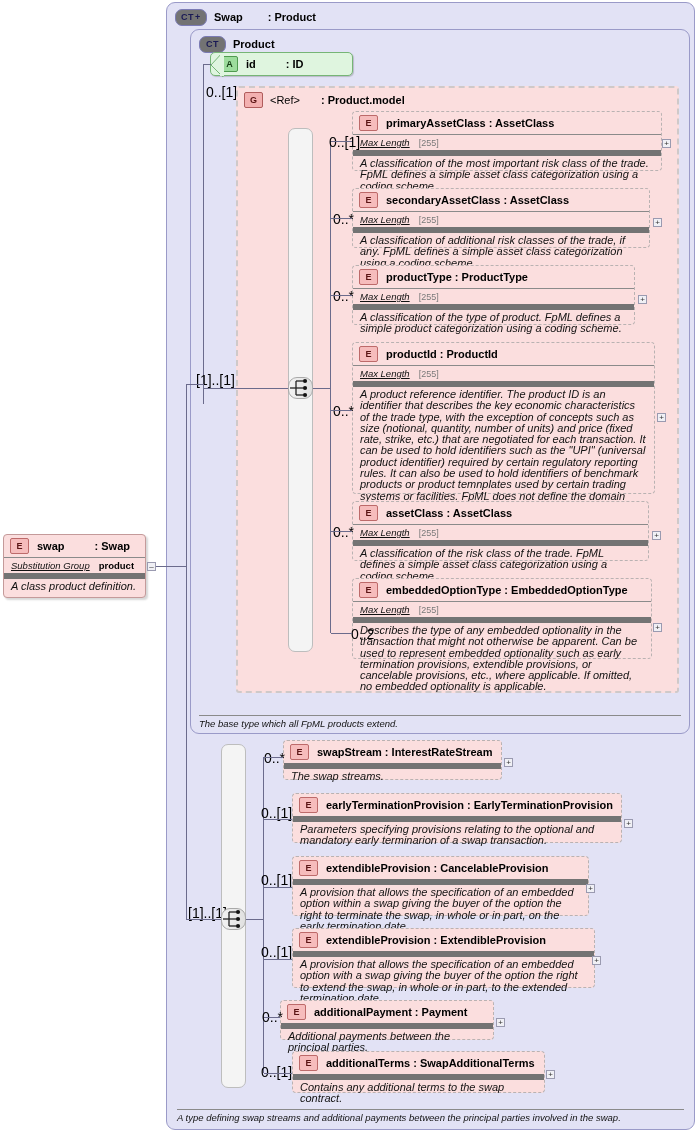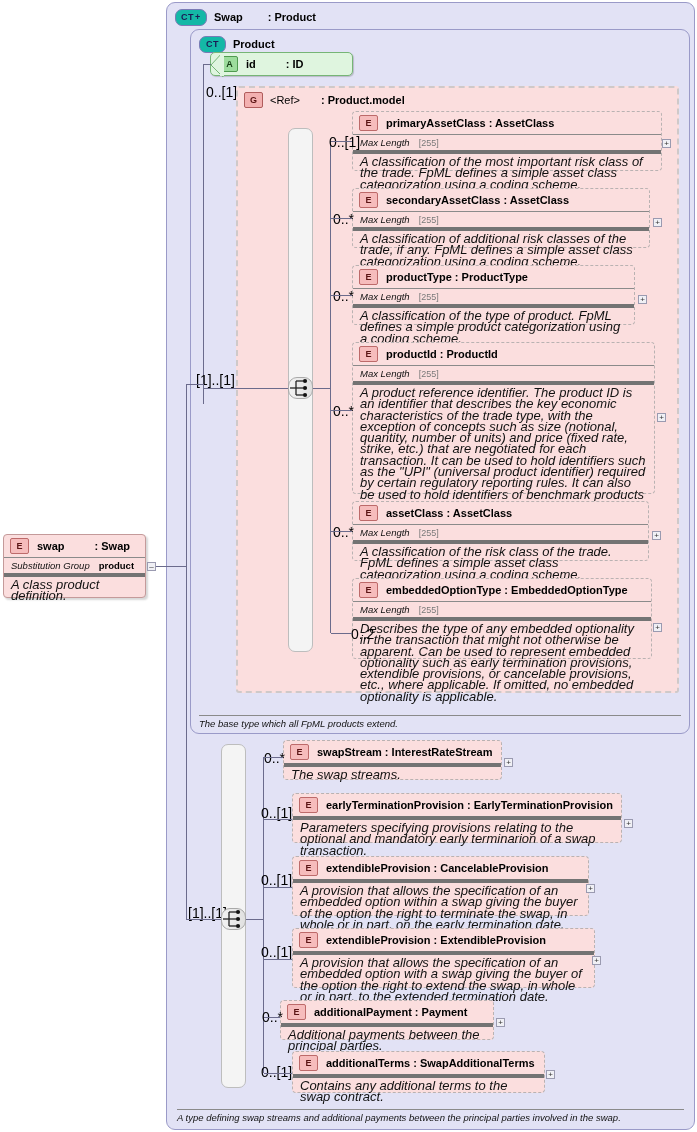--- a/index.html
+++ b/index.html
@@ -27,21 +27,21 @@
     background:#e2e2f5;
     border:1px solid #9a9ac8;
     border-radius:9px;
   }
 
   
   .ct-head{display:flex;align-items:center;gap:7px;height:20px;}
   .ct-badge{
     display:inline-flex;align-items:center;justify-content:center;
     height:15px;min-width:24px;padding:0 3px;
-    background:#14b8a6;border:1px solid #7b7bb5;border-radius:7px;
+    background:#737373;border:1px solid #7b7bb5;border-radius:7px;
     font-size:9px;font-weight:bold;color:#1a1a55;letter-spacing:.5px;
   }
   .ct-badge .plusglyph{font-size:9px;margin-left:1px;}
   .ct-title{font-size:11px;font-weight:bold;color:#000;}
   .ct-type{font-size:11px;font-weight:bold;color:#000;}
 
   
   #attr-id{
     left:210px;top:52px;width:143px;height:24px;
     background:#dff5df;
@@ -91,27 +91,27 @@
     background:#f6bcbc;border:1px solid #bd6a6a;border-radius:2px;
     font-size:9px;font-weight:bold;color:#5a1414;
   }
   .e-title{font-size:11px;font-weight:bold;white-space:nowrap;}
   .prop-row{
     border-top:1px solid #8a8a8a;
     padding:2px 6px 2px 7px;
     display:flex;align-items:center;gap:9px;
     font-size:9.5px;
   }
-  .prop-label{font-style:italic;color:#111;}
+  .prop-label{font-style:italic;color:#111;text-decoration:underline;}
   .prop-value{color:#7a7a7a;font-size:9px;}
   .prop-value.dark{color:#000;font-style:normal;font-weight:bold;font-size:9.5px;}
   .desc{
-    border-top:4px solid #737373;
+    border-top:6px solid #737373;
     padding:2px 7px 3px 7px;
-    font-size:13px;font-style:italic;line-height:11.3px;color:#111;
+    font-size:11px;font-style:italic;line-height:11.3px;color:#111;
   }
 
   
   .plusbox{
     position:absolute;width:9px;height:9px;
     background:#f0f0f5;border:1px solid #9a9ab0;
     font-size:8px;line-height:7px;text-align:center;color:#333;
     font-family:"Liberation Sans",sans-serif;
   }
 

